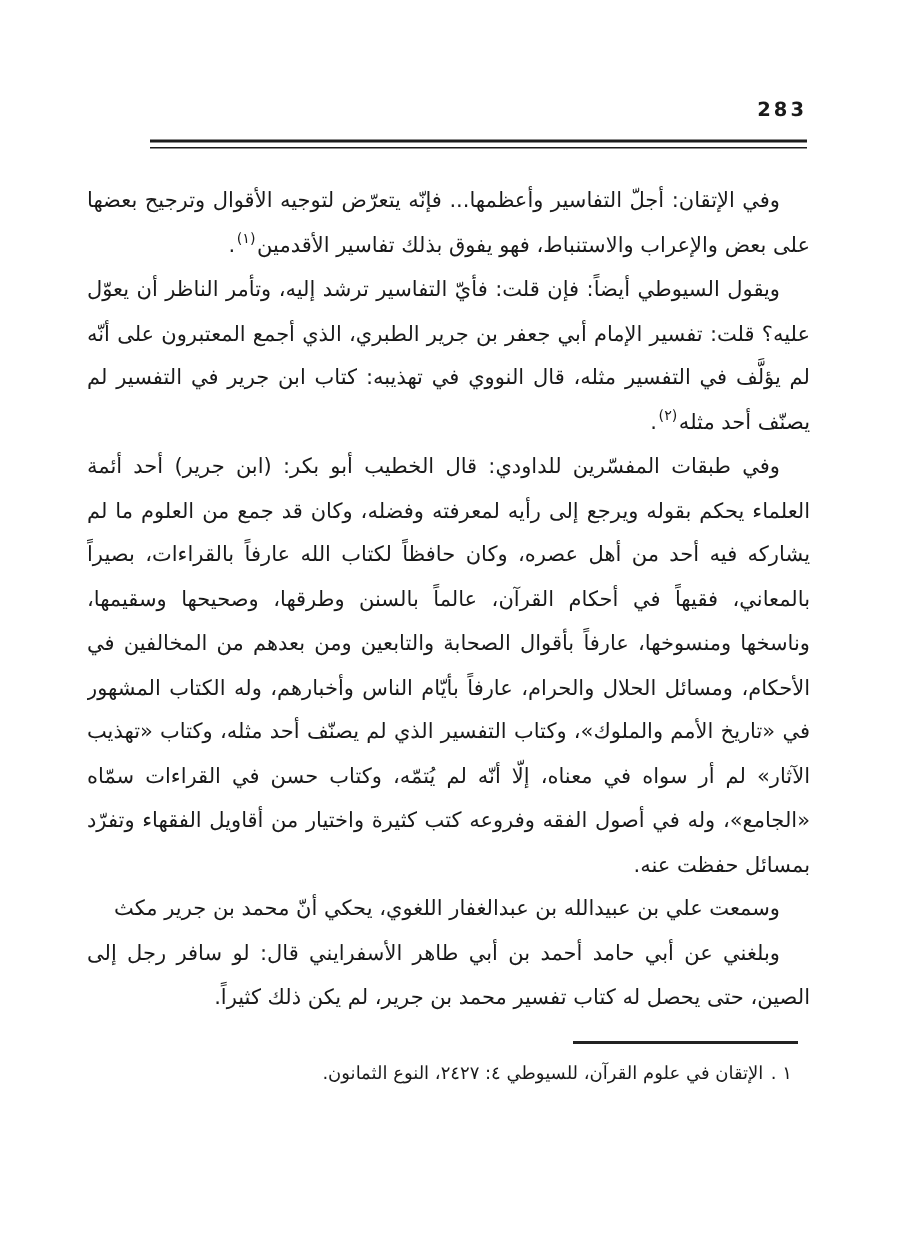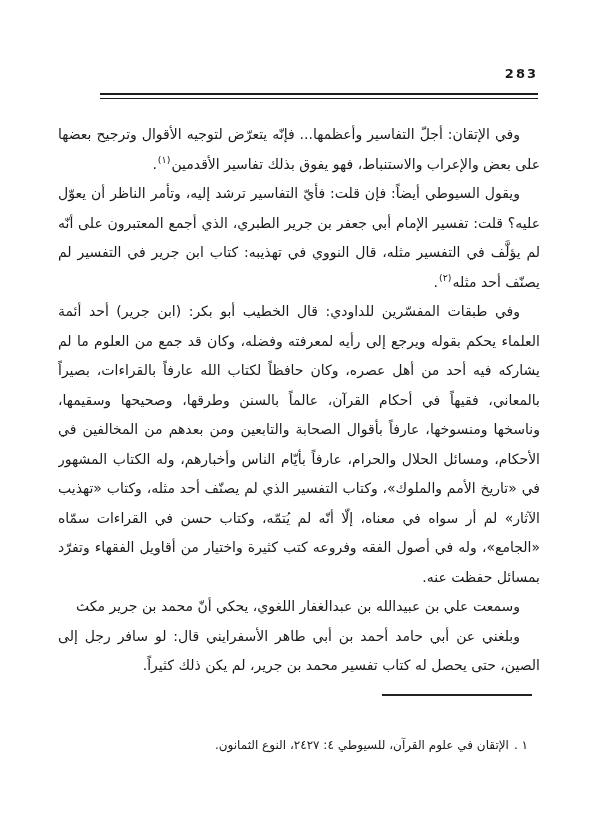--- a/index.html
+++ b/index.html
@@ -73,21 +73,21 @@
   
   .footnote-separator {
     position: absolute;
     top: 694px;
     right: 68px;
     width: 150px;
     border-top: 2px solid #222222;
   }
   .footnotes {
     position: absolute;
-    top: 732px;
+    top: 702px;
     right: 72px;
     left: 58px;
     font-size: 12px;
     line-height: 27px;
     text-align: right;
   }
   .footnote-item .fn-label {
     margin-left: 5px;
   }
 </style>

